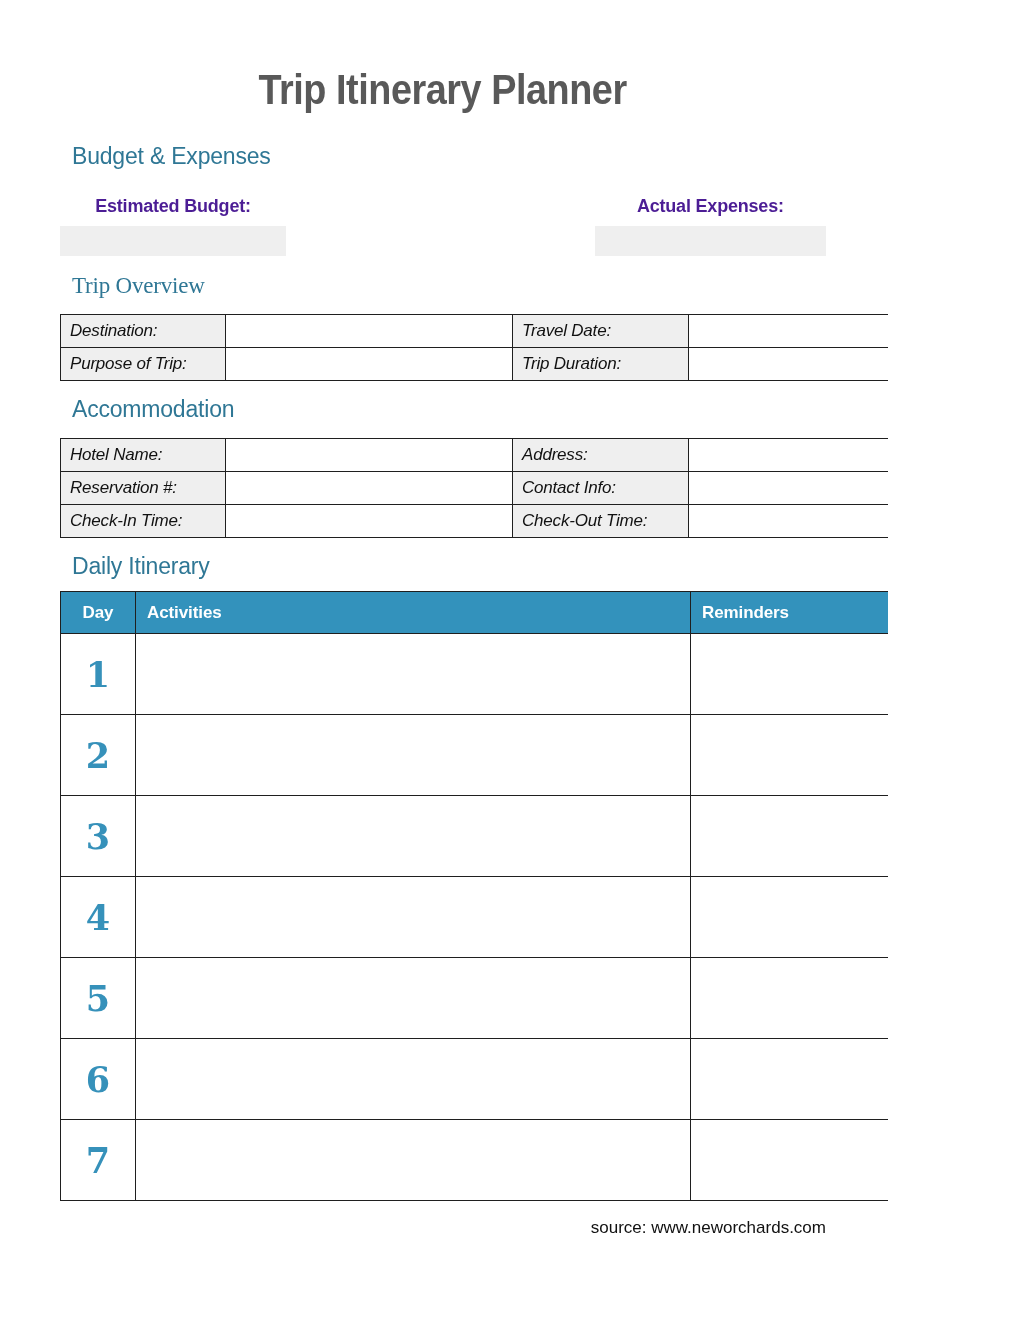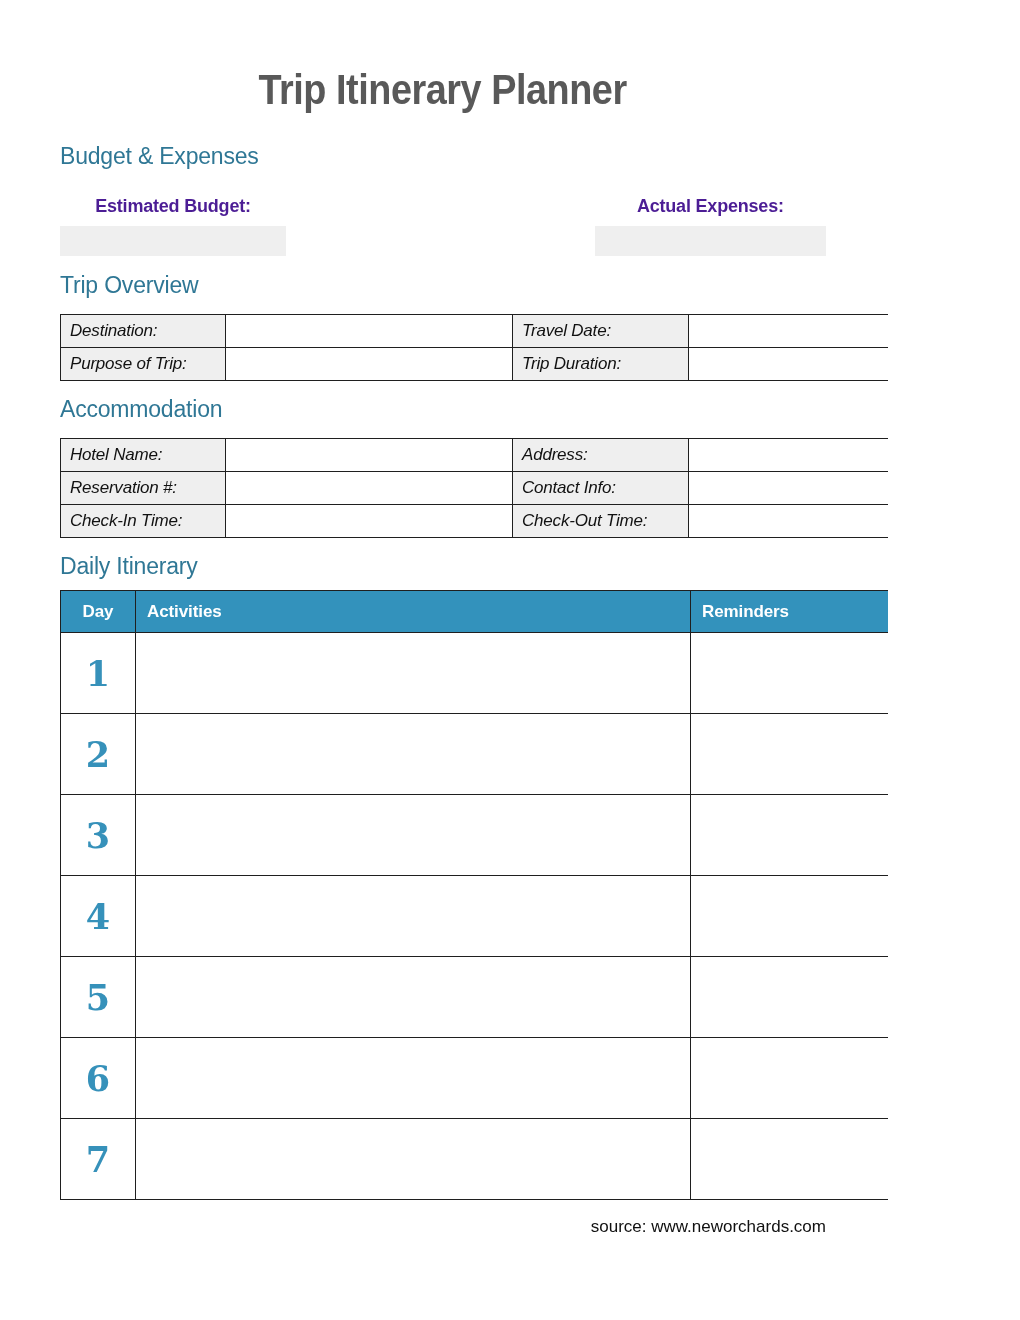--- a/index.html
+++ b/index.html
@@ -23,26 +23,26 @@
     color: #595959;
     line-height: 1.15;
     letter-spacing: -0.5px;
   }
   .page-title .squeeze { display: inline-block; transform: scaleX(0.9); transform-origin: center; }
 
   .section-heading {
     font-size: 23px;
     font-weight: 400;
     color: #2f7795;
-    margin: 0;
+    margin: 12px;
     line-height: 1.12;
     letter-spacing: -0.2px;
   }
   .mt-budget-heading { margin-top: 30px; }
-  .mt-overview-heading { margin-top: 17px; }
+  .mt-overview-heading { margin-top: 17px; font-family: Liberation Serif, serif; }
   .mt-accommodation-heading { margin-top: 16px; }
   .mt-daily-heading { margin-top: 16px; }
 
   
   .budget-row {
     display: flex;
     justify-content: space-between;
     margin-top: 26px;
   }
   .budget-field { width: 29.5%; }

